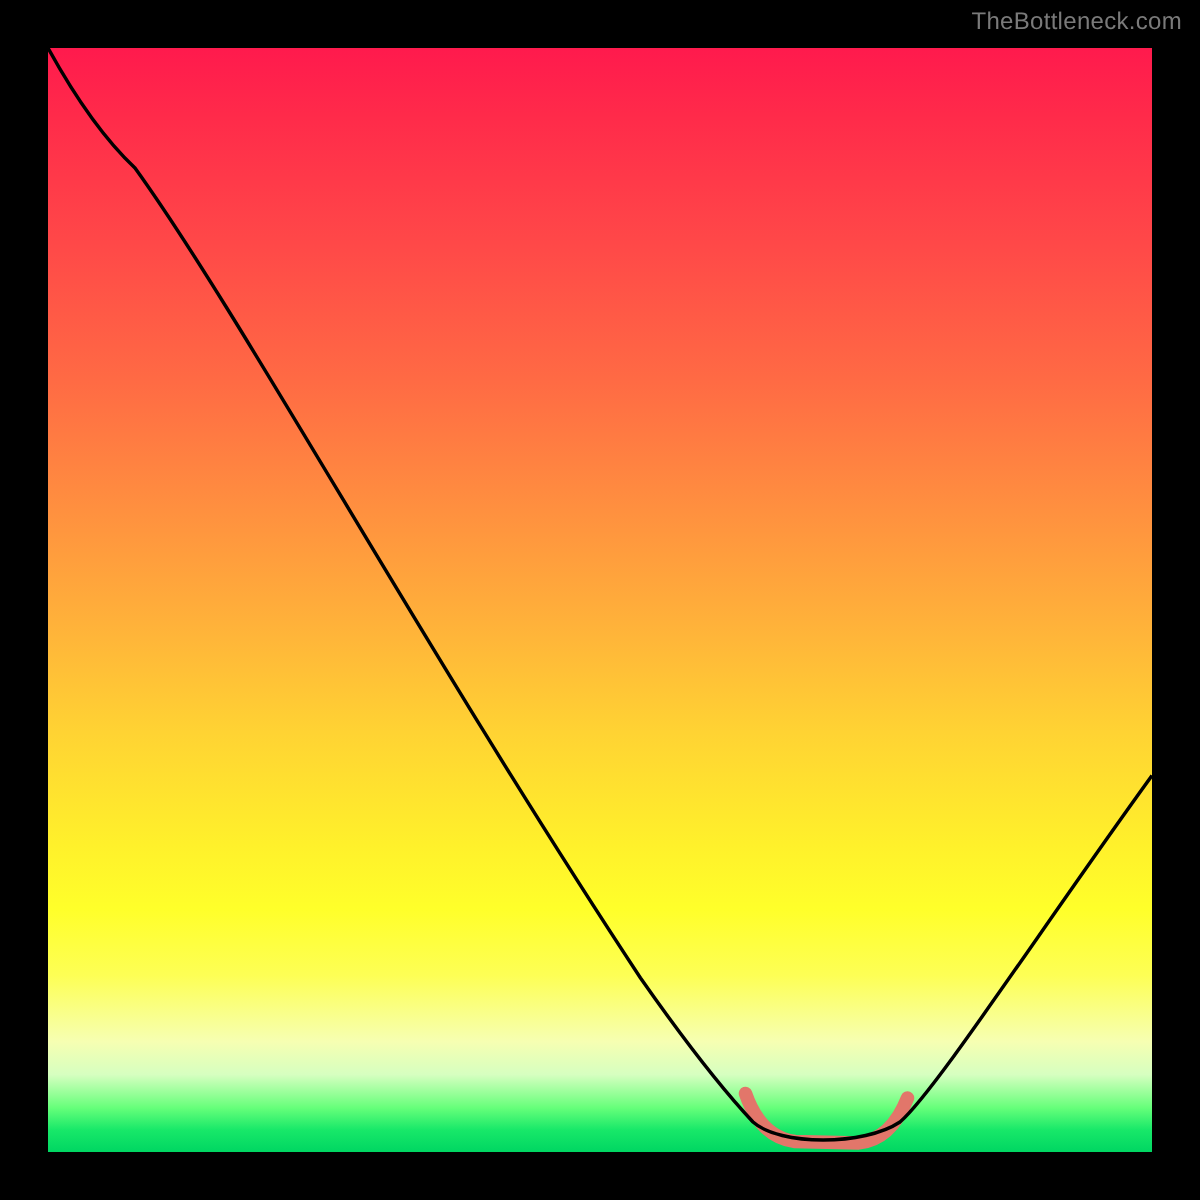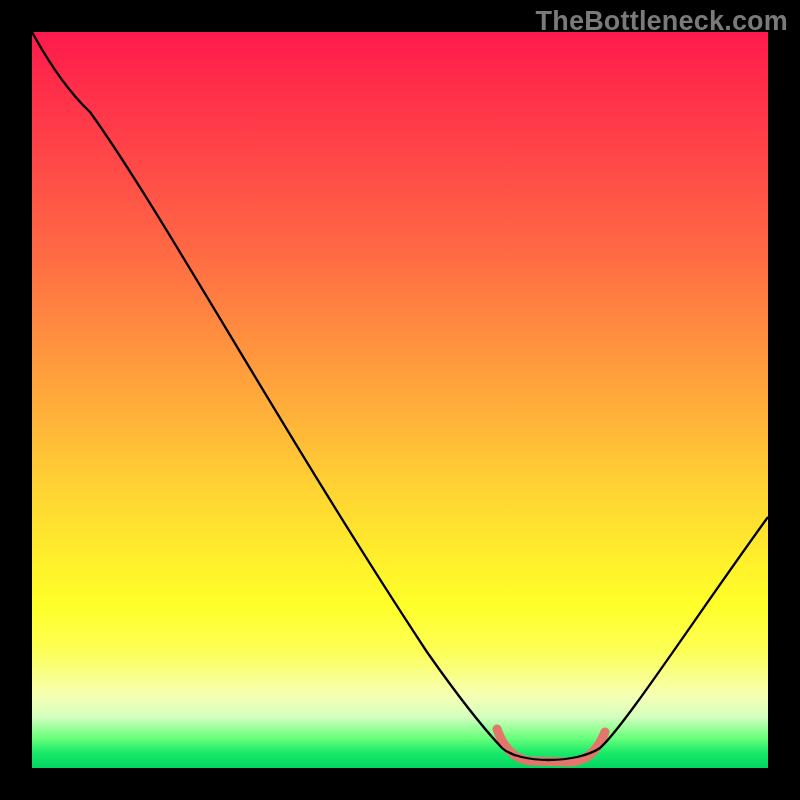--- a/index.html
+++ b/index.html
@@ -9,23 +9,23 @@
     height: 800px;
     background: #000;
     position: relative;
     overflow: hidden;
   }
   .attribution {
     position: absolute;
     top: 6px;
     right: 12px;
     font-family: Arial, Helvetica, sans-serif;
-    font-size: 27px;
+    font-size: 16px;
     color: #7a7a7a;
-    font-weight: 700;
+    font-weight: 400;
     letter-spacing: 0.2px;
     z-index: 20;
   }
   .plot-area {
     position: absolute;
     left: 32px;
     top: 32px;
     width: 736px;
     height: 736px;
     overflow: hidden;

